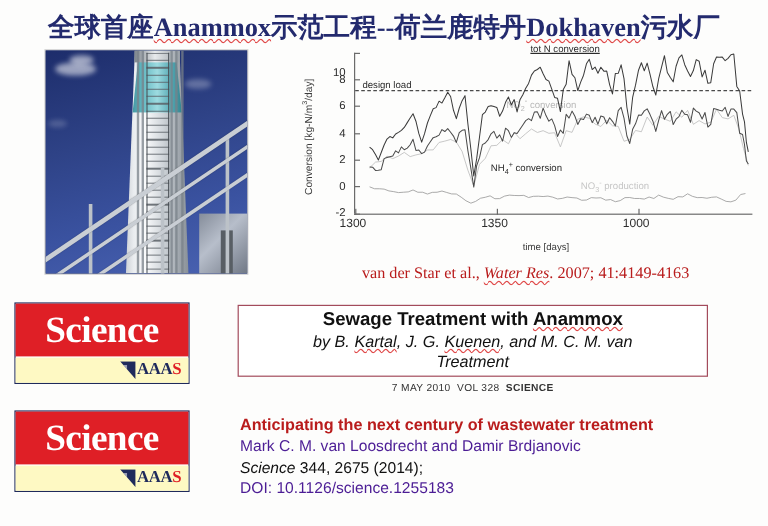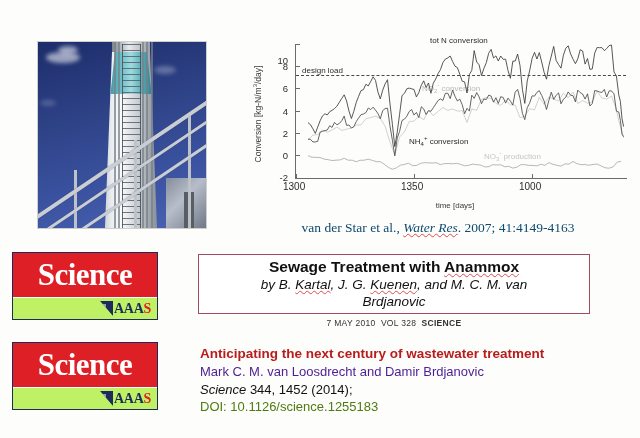--- a/index.html
+++ b/index.html
@@ -117,21 +117,21 @@
   .ann{position:absolute;font-size:8px;white-space:nowrap;}
   .ann-dark{color:#2b2b2b;}
   .ann-grey{color:#b8b8b8;}
   .ann-grey2{color:#c6c6c6;}
   .ann sub{font-size:6px;}
   .ann sup{font-size:6px;}
   .citation{
     position:absolute;left:236px;top:220px;width:404px;
     text-align:center;
     font-family:"Liberation Serif", serif;
-    font-size:13.5px;color:#0c4a6e;
+    font-size:13.5px;color:#b91c1c;
   }
   .citation i{font-style:italic;}
   .citation .sp{text-decoration:underline;text-decoration-color:#e04a4a;
                 text-decoration-style:wavy;text-decoration-thickness:1px;}
 
   
   .sci-logo{
     position:absolute;width:146px;height:68px;
     border:1.5px solid #1f2a5c;background:#fff;box-sizing:border-box;
   }
@@ -141,21 +141,21 @@
     position:absolute;left:0;top:0;right:0;height:44px;background:#df1f26;
     display:flex;align-items:center;justify-content:center;
   }
   .sci-word{
     font-family:"Liberation Serif", serif;
     font-size:31px;font-weight:700;color:#fff;line-height:1;
     letter-spacing:-0.5px;
     padding-bottom:2px;
   }
   .sci-bottom{
-    position:absolute;left:0;right:0;bottom:0;height:21px;background:#bef264;
+    position:absolute;left:0;right:0;bottom:0;height:21px;background:#fef9c3;
     display:flex;align-items:center;justify-content:flex-end;
     padding-right:6px;
     margin-top:27px;
   }
   .aaas-mark{
     width:13px;height:15px;margin-right:1px;
     background:#1f2a5c;
     clip-path:polygon(0% 0%,100% 100%,100% 0%, 0% 0%);
     position:relative;
   }
@@ -198,27 +198,30 @@
 
   
   .block2{
     position:absolute;left:200px;top:345px;width:420px;
   }
   .block2 .t1{font-size:13.5px;font-weight:700;color:#b91c1c;line-height:1.35;white-space:nowrap;}
   .block2 .t2{font-size:13px;color:#4c1d95;line-height:1.35;}
   .block2 .t3{font-size:13px;color:#111;line-height:1.35;}
   .block2 .t3 i{font-style:italic;}
   .block2 .t3 b{font-weight:400;}
-  .block2 .t4{font-size:13px;color:#4d7c0f;line-height:1.35;}
+  .block2 .t4{font-size:13px;color:#4c1d95;line-height:1.35;}
 </style>
 </head>
 <body>
 
 <div class="slide">
 
+  <div class="title">
+    <span>全球首座</span><span class="sp">Anammox</span><span>示范工程--荷兰鹿特丹</span><span class="sp">Dokhaven</span><span>污水厂</span>
+  </div>
 
   <div class="photo">
     <div class="sky"></div>
     <div class="cloud c1"></div>
     <div class="cloud c2"></div>
     <div class="cloud c3"></div>
     <div class="cloud c4"></div>
     <div class="tower"></div>
     <div class="tower-top"></div>
     <div class="tower-cap"></div>
@@ -273,21 +276,21 @@
     <div class="xtick" style="left:147px;top:143px;">1350</div>
     <div class="xtick" style="left:265px;top:143px;">1000</div>
 
     <div class="xlabel">
       <span>time [days]</span>
     </div>
 
     <div class="designline" style="top:37px;"></div>
     <div class="ann ann-dark" style="left:48px;top:28px;">design load</div>
 
-    <div class="ann ann-dark" style="left:176px;top:-2px;">tot N conversion</div>
+    <div class="ann ann-dark" style="left:188px;top:-2px;text-decoration:underline;">tot N conversion</div>
     <div class="ann ann-grey" style="left:168px;top:44px;">NO<sub>2</sub><sup>-</sup> conversion</div>
     <div class="ann ann-dark" style="left:155px;top:97px;">NH<sub>4</sub><sup>+</sup> conversion</div>
     <div class="ann ann-grey2" style="left:230px;top:112px;">NO<sub>3</sub><sup>-</sup> production</div>
 
     <svg class="plot" viewBox="0 0 330 134" preserveAspectRatio="none">
       <g id="series-group">
           <path d="M12.0 78.6 L14.5 80.7 L16.9 84.8 L19.3 89.4 L21.7 83.1 L24.1 76.8 L26.5 71.9 L28.9 69.8 L31.3 70.9 L33.7 67.7 L36.1 66.3 L38.5 64.6 L40.9 62.2 L43.4 58.2 L45.8 54.4 L48.2 50.8 L50.6 57.0 L53.0 67.2 L55.4 74.5 L57.8 67.4 L60.2 58.5 L62.6 52.4 L65.0 46.6 L67.4 45.7 L69.9 40.3 L72.3 41.9 L74.7 37.5 L77.1 32.8 L79.5 36.4 L81.9 47.9 L84.3 54.9 L86.7 46.2 L89.1 39.9 L91.5 35.7 L93.9 59.1 L96.4 80.4 L98.8 102.7 L101.2 88.4 L103.6 70.2 L106.0 51.6 L108.4 49.4 L110.8 44.8 L113.2 44.1 L115.6 44.8 L118.0 45.5 L120.4 52.9 L122.8 48.6 L125.3 41.3 L127.7 36.8 L130.1 43.5 L132.5 39.0 L134.9 49.3 L137.3 39.2 L139.7 35.0 L142.1 29.5 L144.5 25.5 L146.9 18.6 L149.3 15.1 L151.8 13.9 L154.2 12.0 L156.6 17.5 L159.0 22.2 L161.4 23.6 L163.8 30.3 L166.2 37.2 L168.6 37.9 L171.0 49.0 L173.4 30.6 L175.8 26.3 L178.2 6.6 L180.7 18.0 L183.1 20.8 L185.5 31.5 L187.9 24.4 L190.3 18.7 L192.7 9.2 L195.1 5.4 L197.5 14.0 L199.9 11.9 L202.3 17.0 L204.7 12.0 L207.2 15.3 L209.6 15.2 L212.0 26.5 L214.4 34.3 L216.8 17.2 L219.2 17.1 L221.6 10.0 L224.0 21.5 L226.4 45.4 L228.8 59.4 L231.2 37.2 L233.6 27.0 L236.1 14.5 L238.5 8.3 L240.9 15.0 L243.3 8.6 L245.7 18.0 L248.1 28.3 L250.5 35.2 L252.9 21.6 L255.3 12.0 L257.7 2.4 L260.1 16.4 L262.6 20.6 L265.0 24.2 L267.4 11.2 L269.8 4.2 L272.2 1.8 L274.6 9.9 L277.0 15.1 L279.4 19.7 L281.8 14.8 L284.2 5.7 L286.6 7.0 L289.1 20.1 L291.5 14.5 L293.9 25.4 L296.3 24.9 L298.7 9.1 L301.1 3.5 L303.5 3.7 L305.9 3.6 L308.3 6.6 L310.7 4.6 L313.1 1.6 L315.5 1.0 L318.0 28.0 L320.4 31.8 L322.8 51.1 L324.4 57.5 L326.0 74.7 L327.6 82.6" fill="none" stroke="#3a3a3a" stroke-width="0.85" stroke-linejoin="round"></path>
           <path d="M12.0 95.9 L16.9 91.1 L21.7 90.5 L26.5 86.1 L31.3 88.2 L36.1 86.0 L40.9 83.0 L45.8 86.5 L50.6 85.1 L55.4 84.1 L60.2 81.0 L65.0 80.9 L69.9 74.7 L74.7 73.6 L79.5 72.2 L84.3 74.4 L89.1 82.2 L93.9 97.8 L98.8 110.9 L103.6 92.9 L108.4 88.0 L113.2 77.5 L118.0 77.1 L122.8 72.4 L127.7 75.8 L132.5 66.2 L137.3 71.6 L142.1 67.4 L146.9 63.5 L151.8 66.4 L156.6 64.9 L161.4 67.1 L166.2 66.6 L171.0 78.4 L175.8 64.9 L180.7 66.3 L185.5 55.3 L190.3 53.4 L195.1 54.6 L199.9 59.4 L204.7 61.4 L209.6 56.1 L214.4 60.8 L219.2 61.3 L224.0 73.7 L228.8 72.2 L233.6 64.7 L238.5 65.8 L243.3 53.5 L248.1 60.4 L252.9 53.0 L257.7 55.2 L262.6 57.1 L267.4 49.2 L272.2 53.7 L277.0 48.0 L281.8 59.6 L286.6 56.5 L291.5 59.3 L296.3 57.9 L301.1 47.1 L305.9 54.0 L310.7 55.1 L315.5 52.1 L319.6 63.2 L323.6 79.8 L327.6 93.8" fill="none" stroke="#bdbdbd" stroke-width="0.7" stroke-linejoin="round"></path>
           <path d="M12.0 95.2 L14.5 95.3 L16.9 98.0 L19.3 97.9 L21.7 97.4 L24.1 88.2 L26.5 87.3 L28.9 86.6 L31.3 86.0 L33.7 81.7 L36.1 83.4 L38.5 78.4 L40.9 80.8 L43.4 79.4 L45.8 76.6 L48.2 72.1 L50.6 81.4 L53.0 81.0 L55.4 84.0 L57.8 82.8 L60.2 77.6 L62.6 74.1 L65.0 70.7 L67.4 70.0 L69.9 68.6 L72.3 64.0 L74.7 65.6 L77.1 63.2 L79.5 66.2 L81.9 69.4 L84.3 74.7 L86.7 66.6 L89.1 64.6 L91.5 64.2 L93.9 81.5 L96.4 96.3 L98.8 111.9 L101.2 94.1 L103.6 87.4 L106.0 76.5 L108.4 75.2 L110.8 72.3 L113.2 67.5 L115.6 65.5 L118.0 71.1 L120.4 68.4 L122.8 73.6 L125.3 62.8 L127.7 64.9 L130.1 70.5 L132.5 66.7 L134.9 67.3 L137.3 63.7 L139.7 60.1 L142.1 56.5 L144.5 54.9 L146.9 56.5 L149.3 49.4 L151.8 49.2 L154.2 54.6 L156.6 46.1 L159.0 52.3 L161.4 57.0 L163.8 55.1 L166.2 60.7 L168.6 69.7 L171.0 64.3 L173.4 67.1 L175.8 51.2 L178.2 54.4 L180.7 48.6 L183.1 52.9 L185.5 59.7 L187.9 55.0 L190.3 55.6 L192.7 51.1 L195.1 52.1 L197.5 58.2 L199.9 53.7 L202.3 59.5 L204.7 52.7 L207.2 53.5 L209.6 59.1 L212.0 54.1 L214.4 57.1 L216.8 61.0 L219.2 48.2 L221.6 45.4 L224.0 54.4 L226.4 69.3 L228.8 75.6 L231.2 63.8 L233.6 59.2 L236.1 51.9 L238.5 52.1 L240.9 48.4 L243.3 46.7 L245.7 51.5 L248.1 57.0 L250.5 65.5 L252.9 56.4 L255.3 48.2 L257.7 55.4 L260.1 51.3 L262.6 48.9 L265.0 59.8 L267.4 55.3 L269.8 53.2 L272.2 47.9 L274.6 51.2 L277.0 51.7 L279.4 57.9 L281.8 46.1 L284.2 48.6 L286.6 50.0 L289.1 55.1 L291.5 49.8 L293.9 61.9 L296.3 59.6 L298.7 46.5 L301.1 47.0 L303.5 47.9 L305.9 48.5 L308.3 45.4 L310.7 53.0 L313.1 46.9 L315.5 46.9 L318.0 49.9 L320.4 67.1 L322.8 68.1 L324.4 76.4 L326.0 90.2 L327.6 92.7" fill="none" stroke="#4a4a4a" stroke-width="0.85" stroke-linejoin="round"></path>
           <path d="M12.0 111.7 L16.1 113.3 L20.1 113.3 L24.1 113.6 L28.1 115.1 L32.1 115.7 L36.1 116.5 L40.1 116.2 L44.2 115.9 L48.2 114.3 L52.2 116.2 L56.2 116.2 L60.2 117.7 L64.2 116.3 L68.2 116.2 L72.3 115.2 L76.3 116.4 L80.3 117.6 L84.3 117.7 L88.3 120.3 L92.3 123.3 L96.4 125.3 L100.4 123.8 L104.4 121.2 L108.4 120.4 L112.4 119.2 L116.4 121.6 L120.4 121.5 L124.5 119.4 L128.5 118.6 L132.5 118.9 L136.5 119.0 L140.5 118.8 L144.5 120.6 L148.5 119.6 L152.6 119.5 L156.6 119.8 L160.6 119.4 L164.6 120.3 L168.6 121.8 L172.6 121.3 L176.6 120.2 L180.7 120.7 L184.7 121.0 L188.7 122.9 L192.7 122.7 L196.7 120.7 L200.7 121.0 L204.7 120.8 L208.8 122.8 L212.8 122.3 L216.8 124.1 L220.8 123.2 L224.8 120.7 L228.8 120.6 L232.8 121.4 L236.9 121.4 L240.9 121.9 L244.9 120.2 L248.9 121.4 L252.9 118.6 L256.9 120.3 L260.9 121.3 L265.0 122.1 L269.0 119.9 L273.0 120.1 L277.0 117.5 L281.0 119.6 L285.0 120.7 L289.1 120.6 L293.1 121.2 L297.1 120.4 L301.1 120.1 L305.1 121.9 L309.1 123.8 L313.1 124.2 L317.2 122.8 L321.2 118.1 L325.2 117.3" fill="none" stroke="#9a9a9a" stroke-width="0.7" stroke-linejoin="round"></path>
@@ -305,36 +308,36 @@
     </div>
     <div class="sci-bottom">
       <div class="aaas-mark"></div>
       <div class="aaas-text"><span>AAA</span><span class="s-red">S</span></div>
     </div>
   </div>
 
   <div class="box1">
     <div class="l1"><span>Sewage Treatment with </span><span class="sp">Anammox</span></div>
     <div class="l2"><span>by B. </span><span class="sp">Kartal</span><span>, J. G. </span><span class="sp">Kuenen</span><span>, and M. C. M. van</span></div>
-    <div class="l2">Brdjanovic</div>
+    <div class="l2">Treatment</div>
   </div>
   <div class="box1-footer">
     <span>7 MAY 2010</span>&nbsp;&nbsp;<span>VOL 328</span>&nbsp;&nbsp;<b>SCIENCE</b>
   </div>
 
   <div class="sci-logo two">
     <div class="sci-red">
       <div class="sci-word">Science</div>
     </div>
     <div class="sci-bottom">
       <div class="aaas-mark"></div>
       <div class="aaas-text"><span>AAA</span><span class="s-red">S</span></div>
     </div>
   </div>
 
   <div class="block2">
     <div class="t1">Anticipating the next century of wastewater treatment</div>
     <div class="t2">Mark C. M. van Loosdrecht and Damir Brdjanovic</div>
-    <div class="t3"><i>Science</i> <b>344</b><span>, 1452 (2014);</span></div>
+    <div class="t3"><i>Science</i> <b>344</b><span>, 2675 (2014);</span></div>
     <div class="t4">DOI: 10.1126/science.1255183</div>
   </div>
 
 </div>
 
 </body></html>

